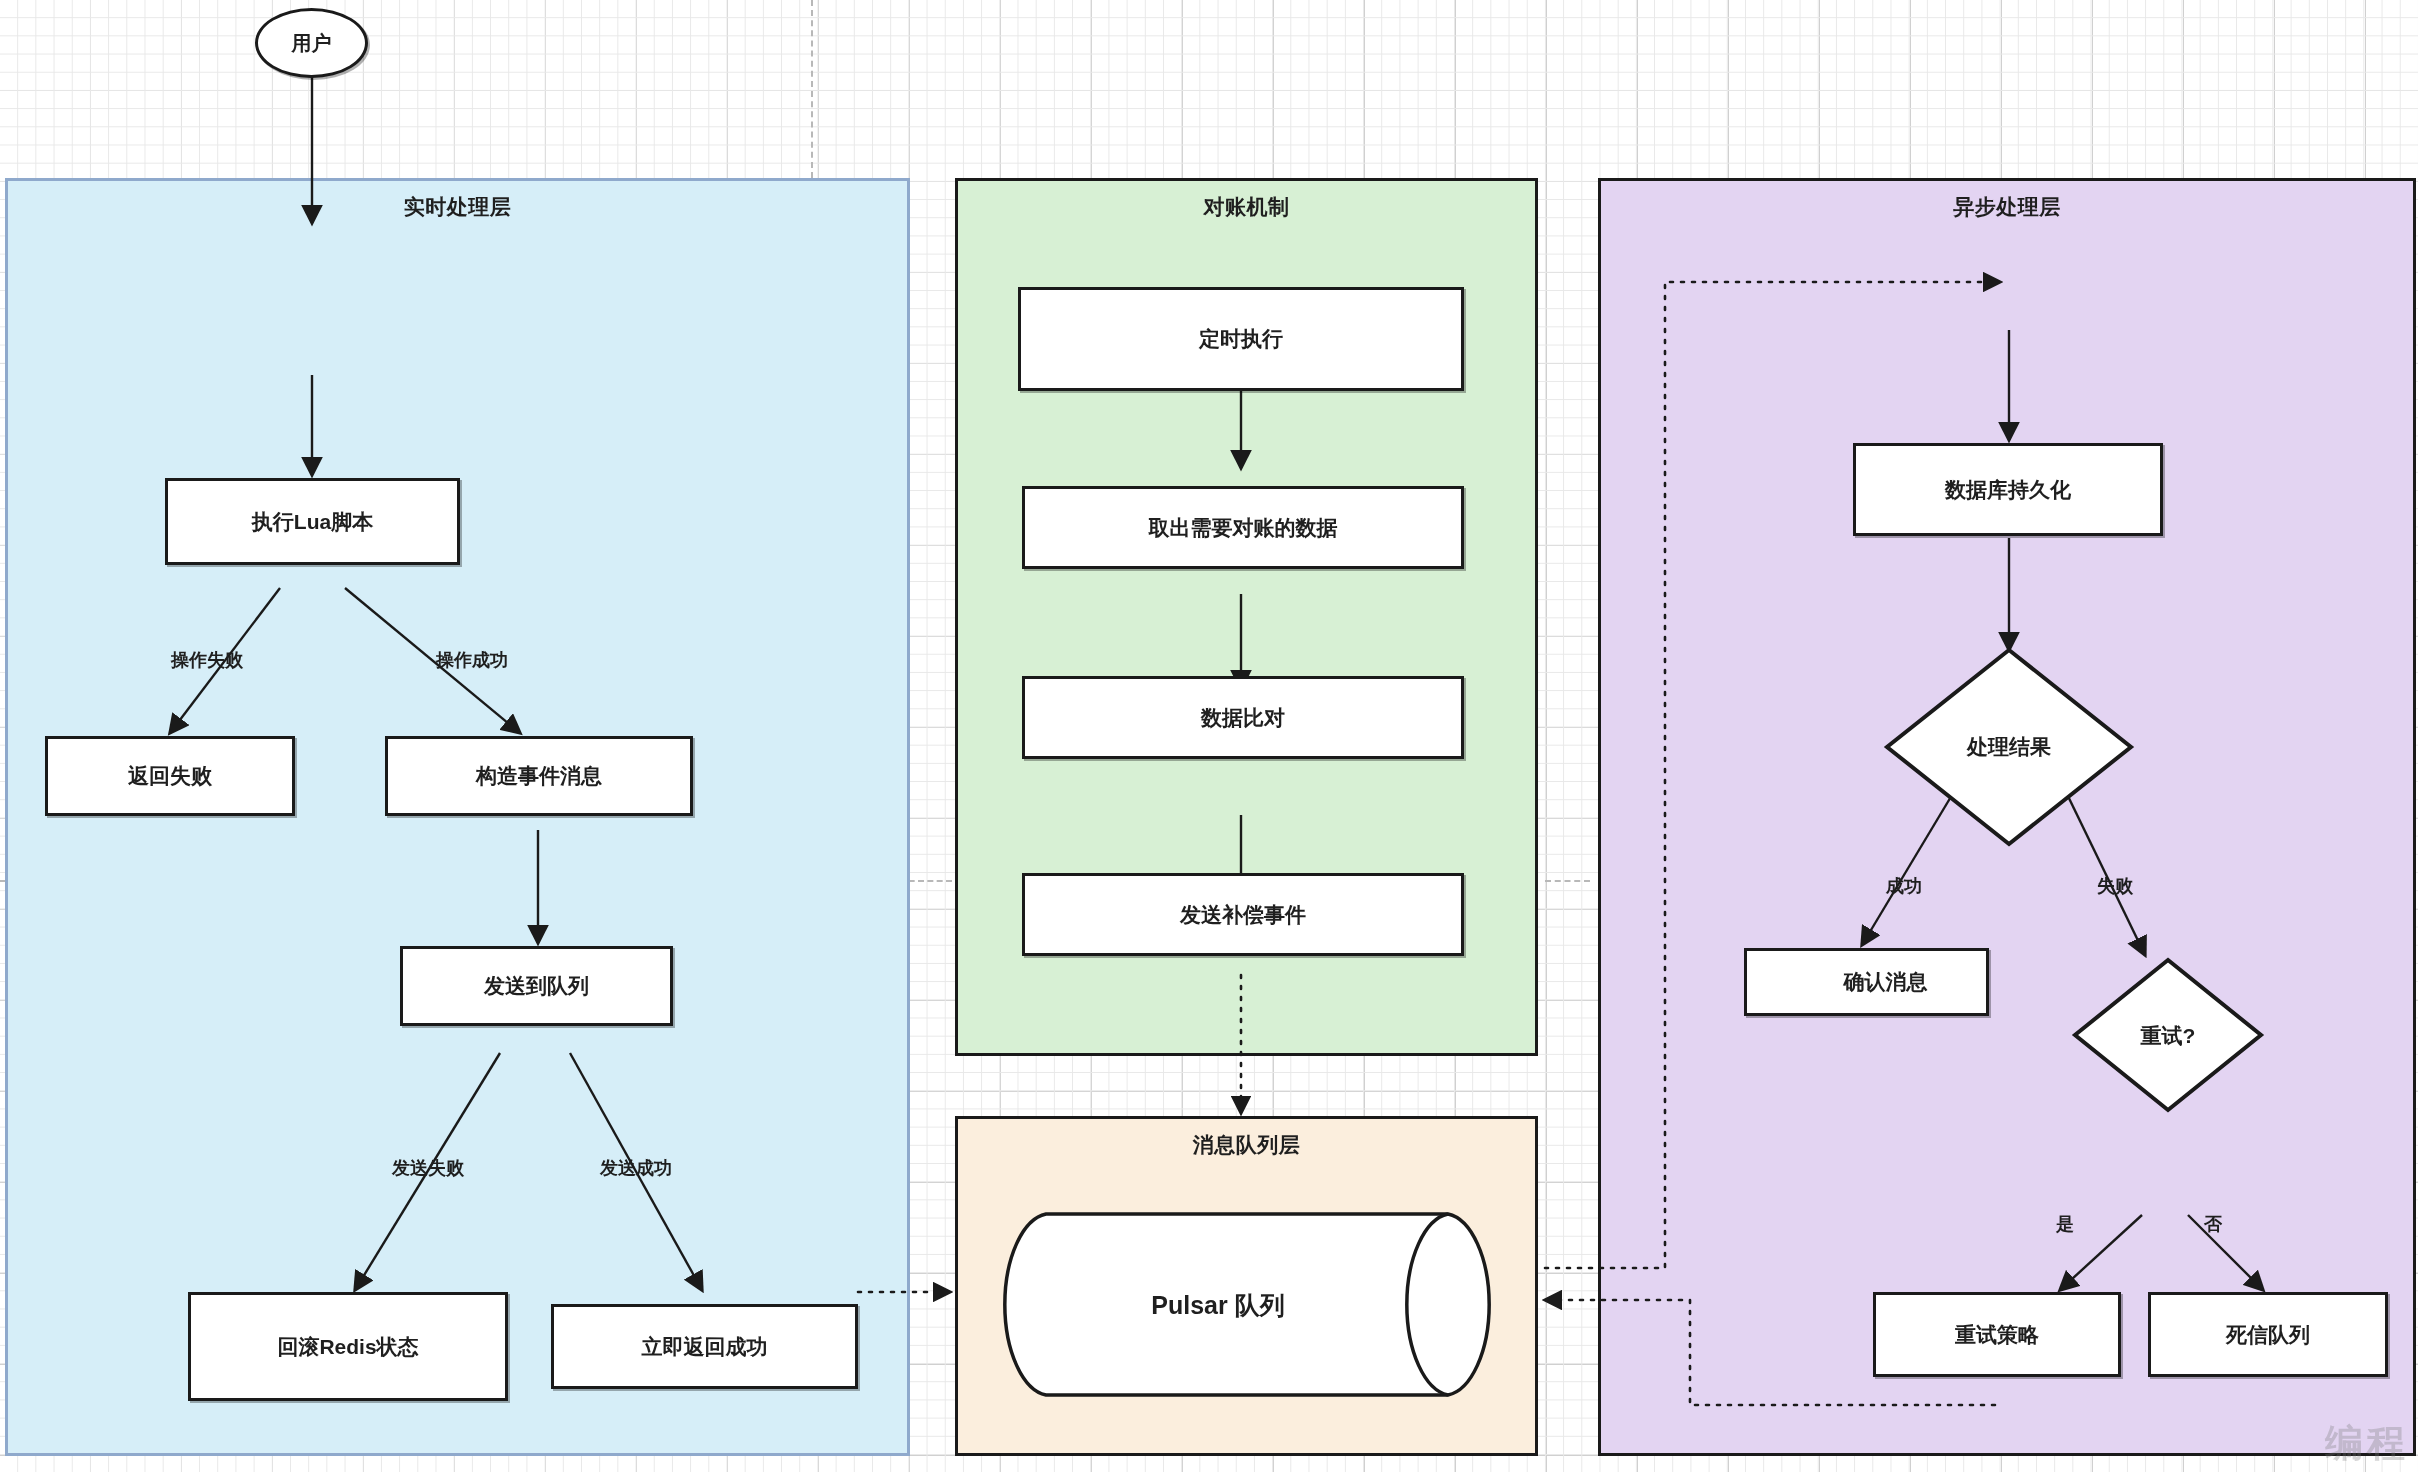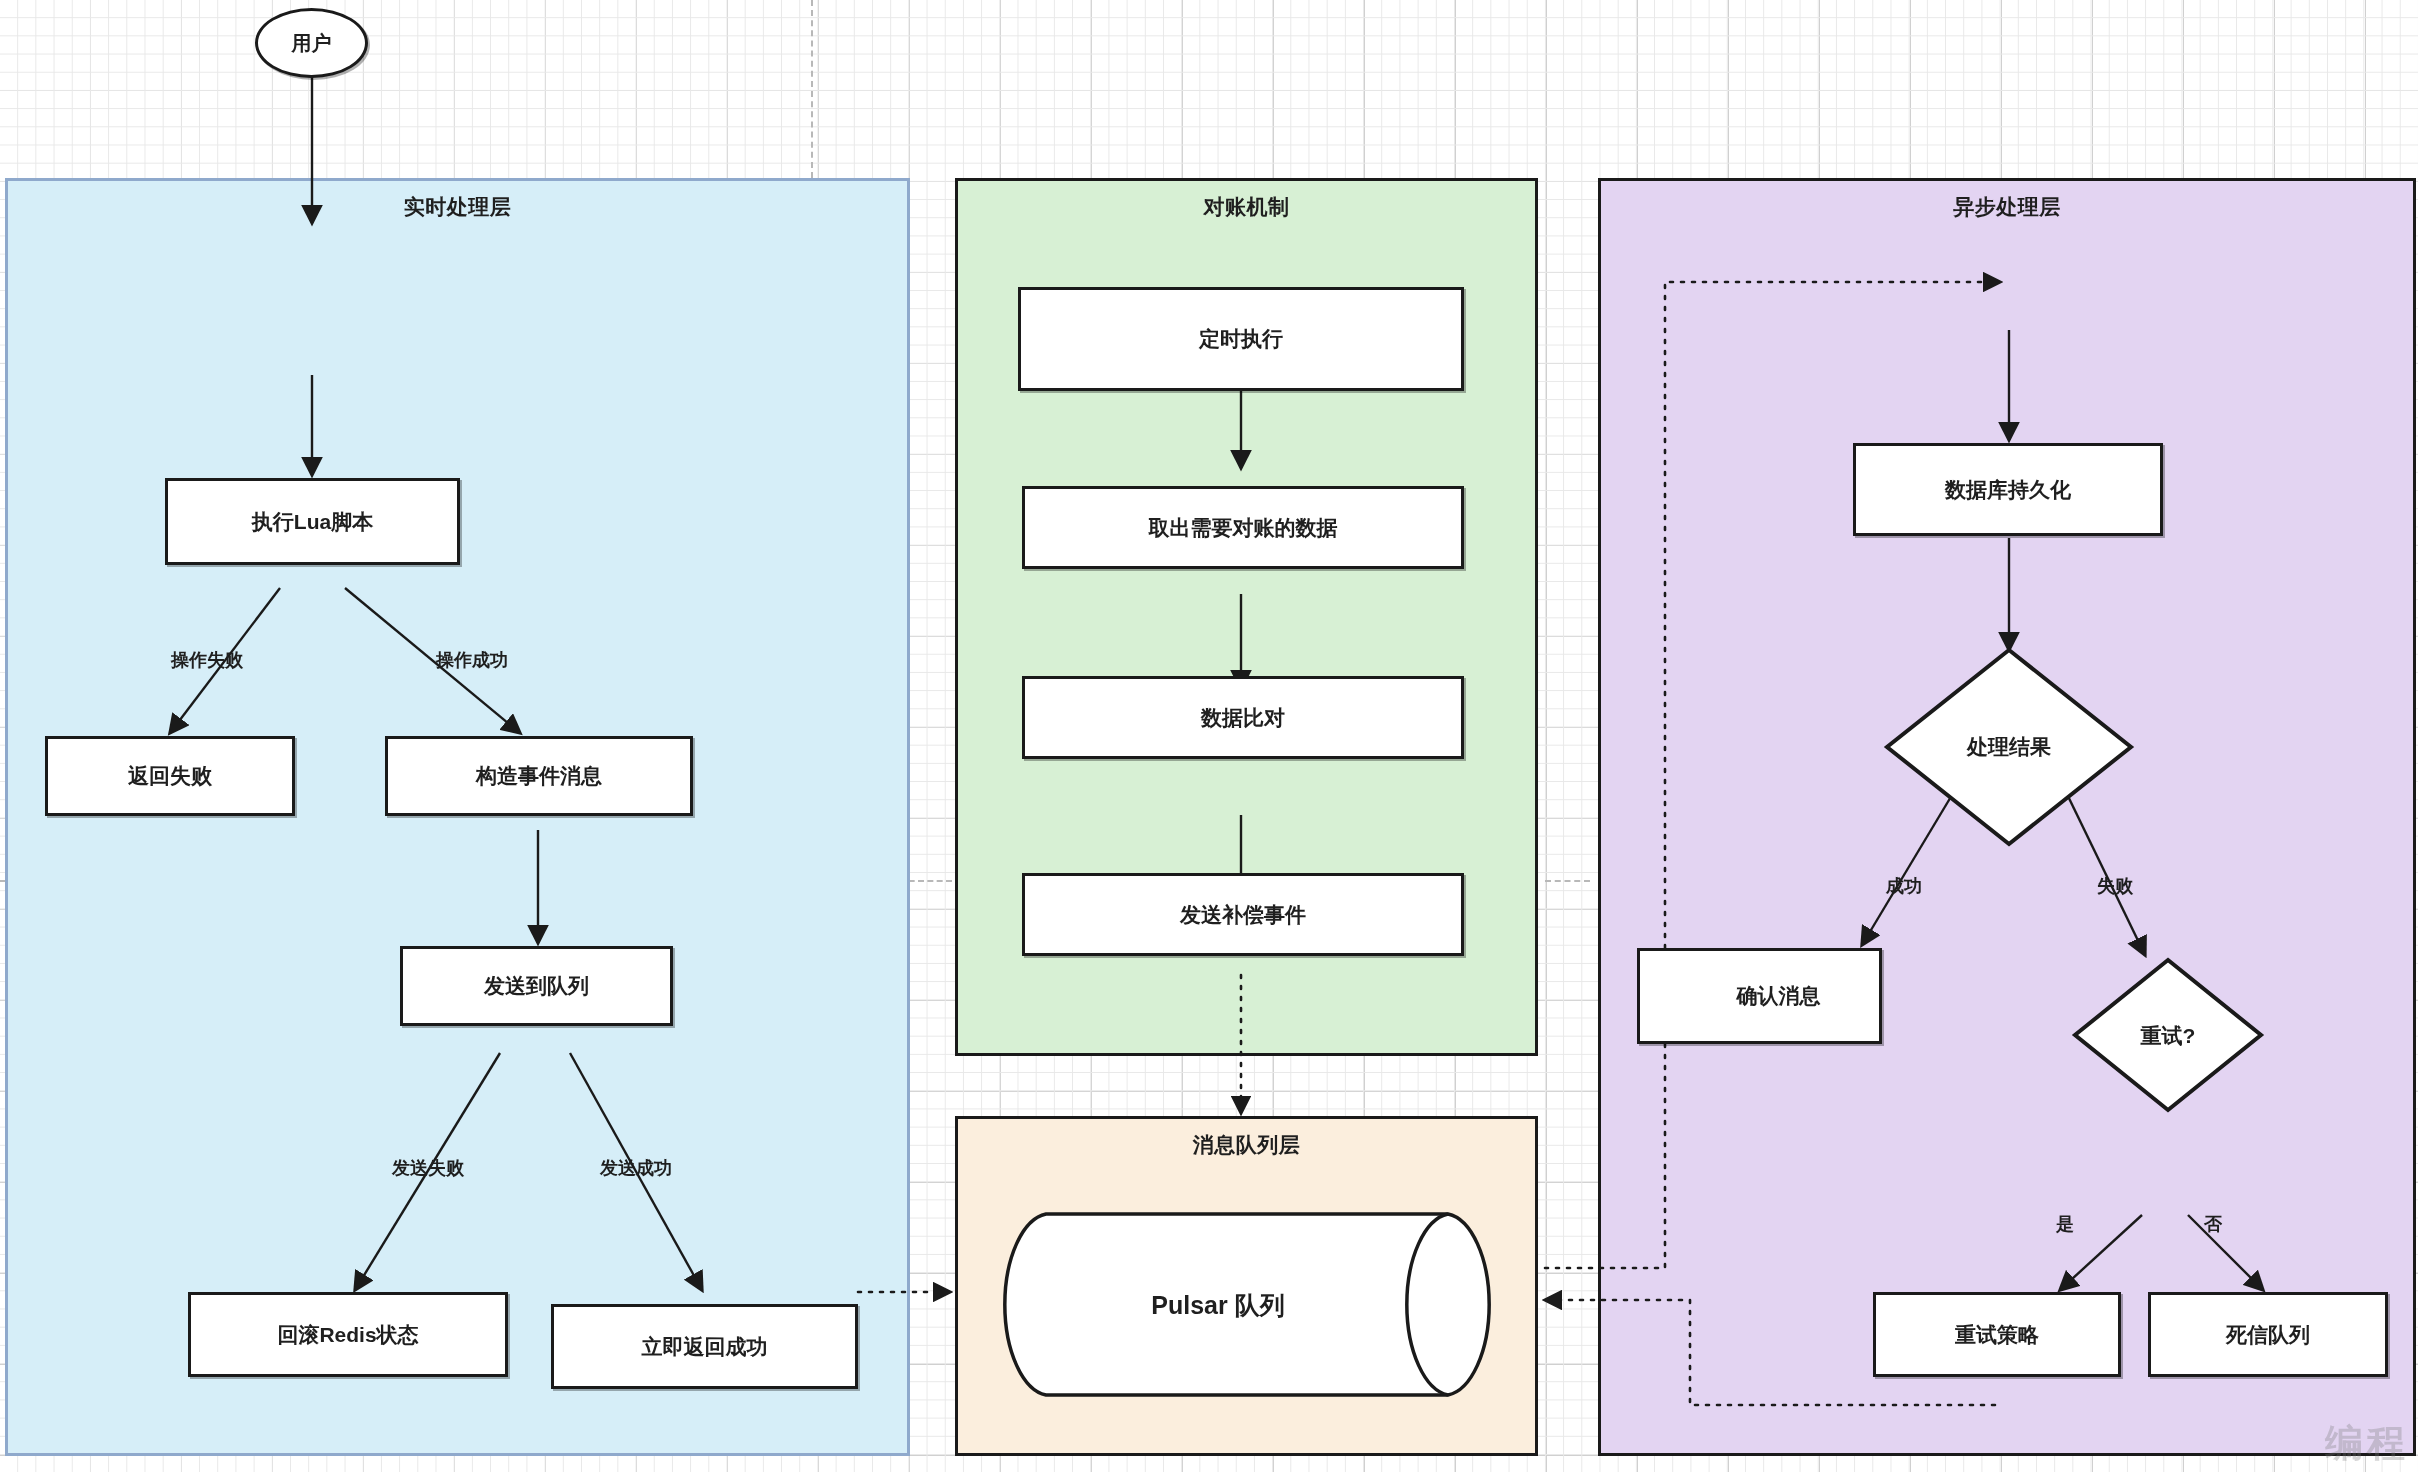--- a/index.html
+++ b/index.html
@@ -140,21 +140,21 @@
   </div>
 
   <div class="node" style="left:385px;top:736px;width:308px;height:80px;">
     <span>构造事件消息</span>
   </div>
 
   <div class="node" style="left:400px;top:946px;width:273px;height:80px;">
     <span>发送到队列</span>
   </div>
 
-  <div class="node" style="left:188px;top:1292px;width:320px;height:85px;">
+  <div class="node" style="left:188px;top:1292px;width:320px;height:109px;">
     <span>回滚Redis状态</span>
   </div>
 
   <div class="node" style="left:551px;top:1292px;width:307px;height:85px;margin-top:12px;">
     <span>立即返回成功</span>
   </div>
 
   <div class="node" style="left:1018px;top:287px;width:446px;height:104px;">
     <span>定时执行</span>
   </div>
@@ -185,21 +185,21 @@
     <span>数据库持久化</span>
   </div>
 
   <div class="diamond-wrap" style="left:1885px;top:648px;width:248px;height:198px;">
     <svg width="248" height="198" style="overflow:visible;">
       <polygon points="124,2 246,99 124,196 2,99" fill="#fff" stroke="#1a1a1a" stroke-width="4"></polygon>
     </svg>
     <div class="dlabel">处理结果</div>
   </div>
 
-  <div class="node" style="left:1637px;top:948px;width:245px;height:96px;padding-left:38px;">
+  <div class="node" style="left:1744px;top:948px;width:245px;height:68px;padding-left:38px;">
     <span>确认消息</span>
   </div>
 
   <div class="diamond-wrap" style="left:2073px;top:958px;width:190px;height:155px;">
     <svg width="190" height="155" style="overflow:visible;">
       <polygon points="95,2 188,77 95,152 2,77" fill="#fff" stroke="#1a1a1a" stroke-width="4"></polygon>
     </svg>
     <div class="dlabel">重试?</div>
   </div>
 

